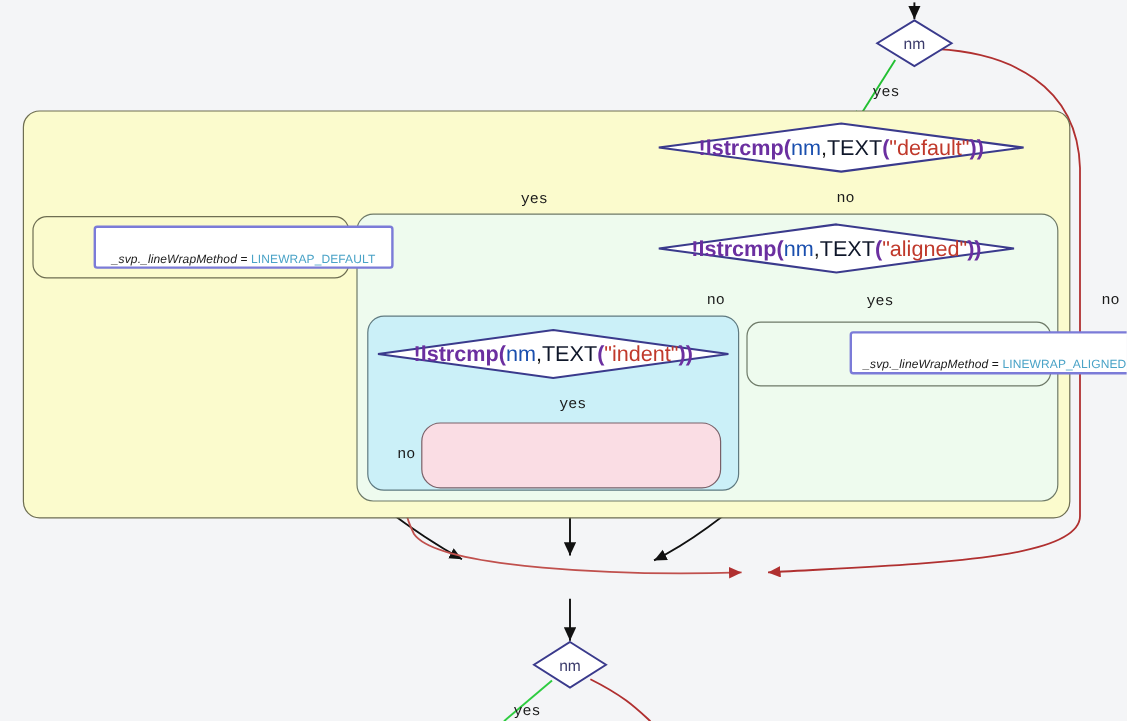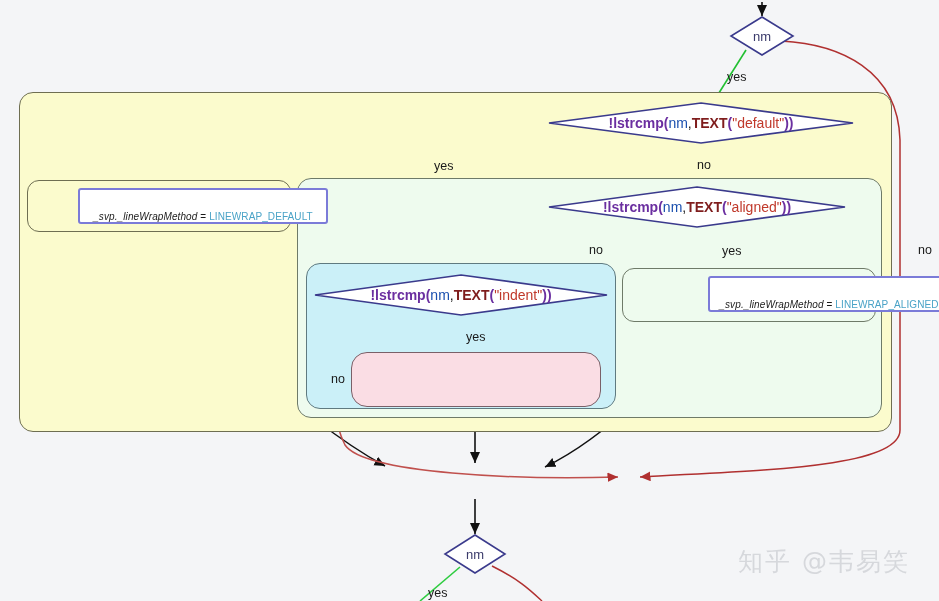--- a/index.html
+++ b/index.html
@@ -60,43 +60,44 @@
   .diamond-wrap svg { display: block; overflow: visible; }
   .diamond-label {
     position: absolute;
     left: 0; top: 0;
     width: 100%;
     height: 100%;
     display: flex;
     align-items: center;
     justify-content: center;
     white-space: nowrap;
-    font-size: 14px;
+    font-size: 18px;
     pointer-events: none;
   }
   .diamond-label.small { font-size: 13px; color: #3b3b6b; }
 
   
   .t-fn      { color: #6b2fa0; font-weight: bold; }
   .t-var     { color: #1a4fae; }
-  .t-macro   { color: #7f1d1d; font-weight: bold; }
+  .t-macro   { color: #0f172a; font-weight: normal; }
   .t-str     { color: #c0392b; }
   .t-punc    { color: #6b2fa0; font-weight: bold; }
   .t-plain   { color: #1a1a1a; }
   .t-ital    { font-style: italic; color: #1a1a1a; }
   .t-const   { color: #4aa3c7; }
   .t-assign  { color: #1a1a1a; }
   .t-ital-fn { font-style: italic; color: #3b2a6b; font-weight: bold; }
 
   
   .elabel {
     position: absolute;
     font-size: 12.5px;
     color: #1a1a1a;
     white-space: nowrap;
+    font-family: Liberation Mono, monospace;
   }
 
   
   .watermark {
     position: absolute;
     font-size: 25px;
     color: #d6d8dc;
     white-space: nowrap;
     letter-spacing: 2px;
     font-family: "DejaVu Sans", sans-serif;
@@ -242,15 +243,14 @@
   <div class="elabel" style="left:727px; top:70px;">yes</div>
   <div class="elabel" style="left:434px; top:159px;">yes</div>
   <div class="elabel" style="left:697px; top:158px;">no</div>
   <div class="elabel" style="left:589px; top:243px;">no</div>
   <div class="elabel" style="left:722px; top:244px;">yes</div>
   <div class="elabel" style="left:466px; top:330px;">yes</div>
   <div class="elabel" style="left:331px; top:372px;">no</div>
   <div class="elabel" style="left:918px; top:243px;">no</div>
   <div class="elabel" style="left:428px; top:586px;">yes</div>
 
-  <div class="watermark" style="left:738px; top:545px;">知乎 @韦易笑</div>
 
 </div>
 
 </body></html>

